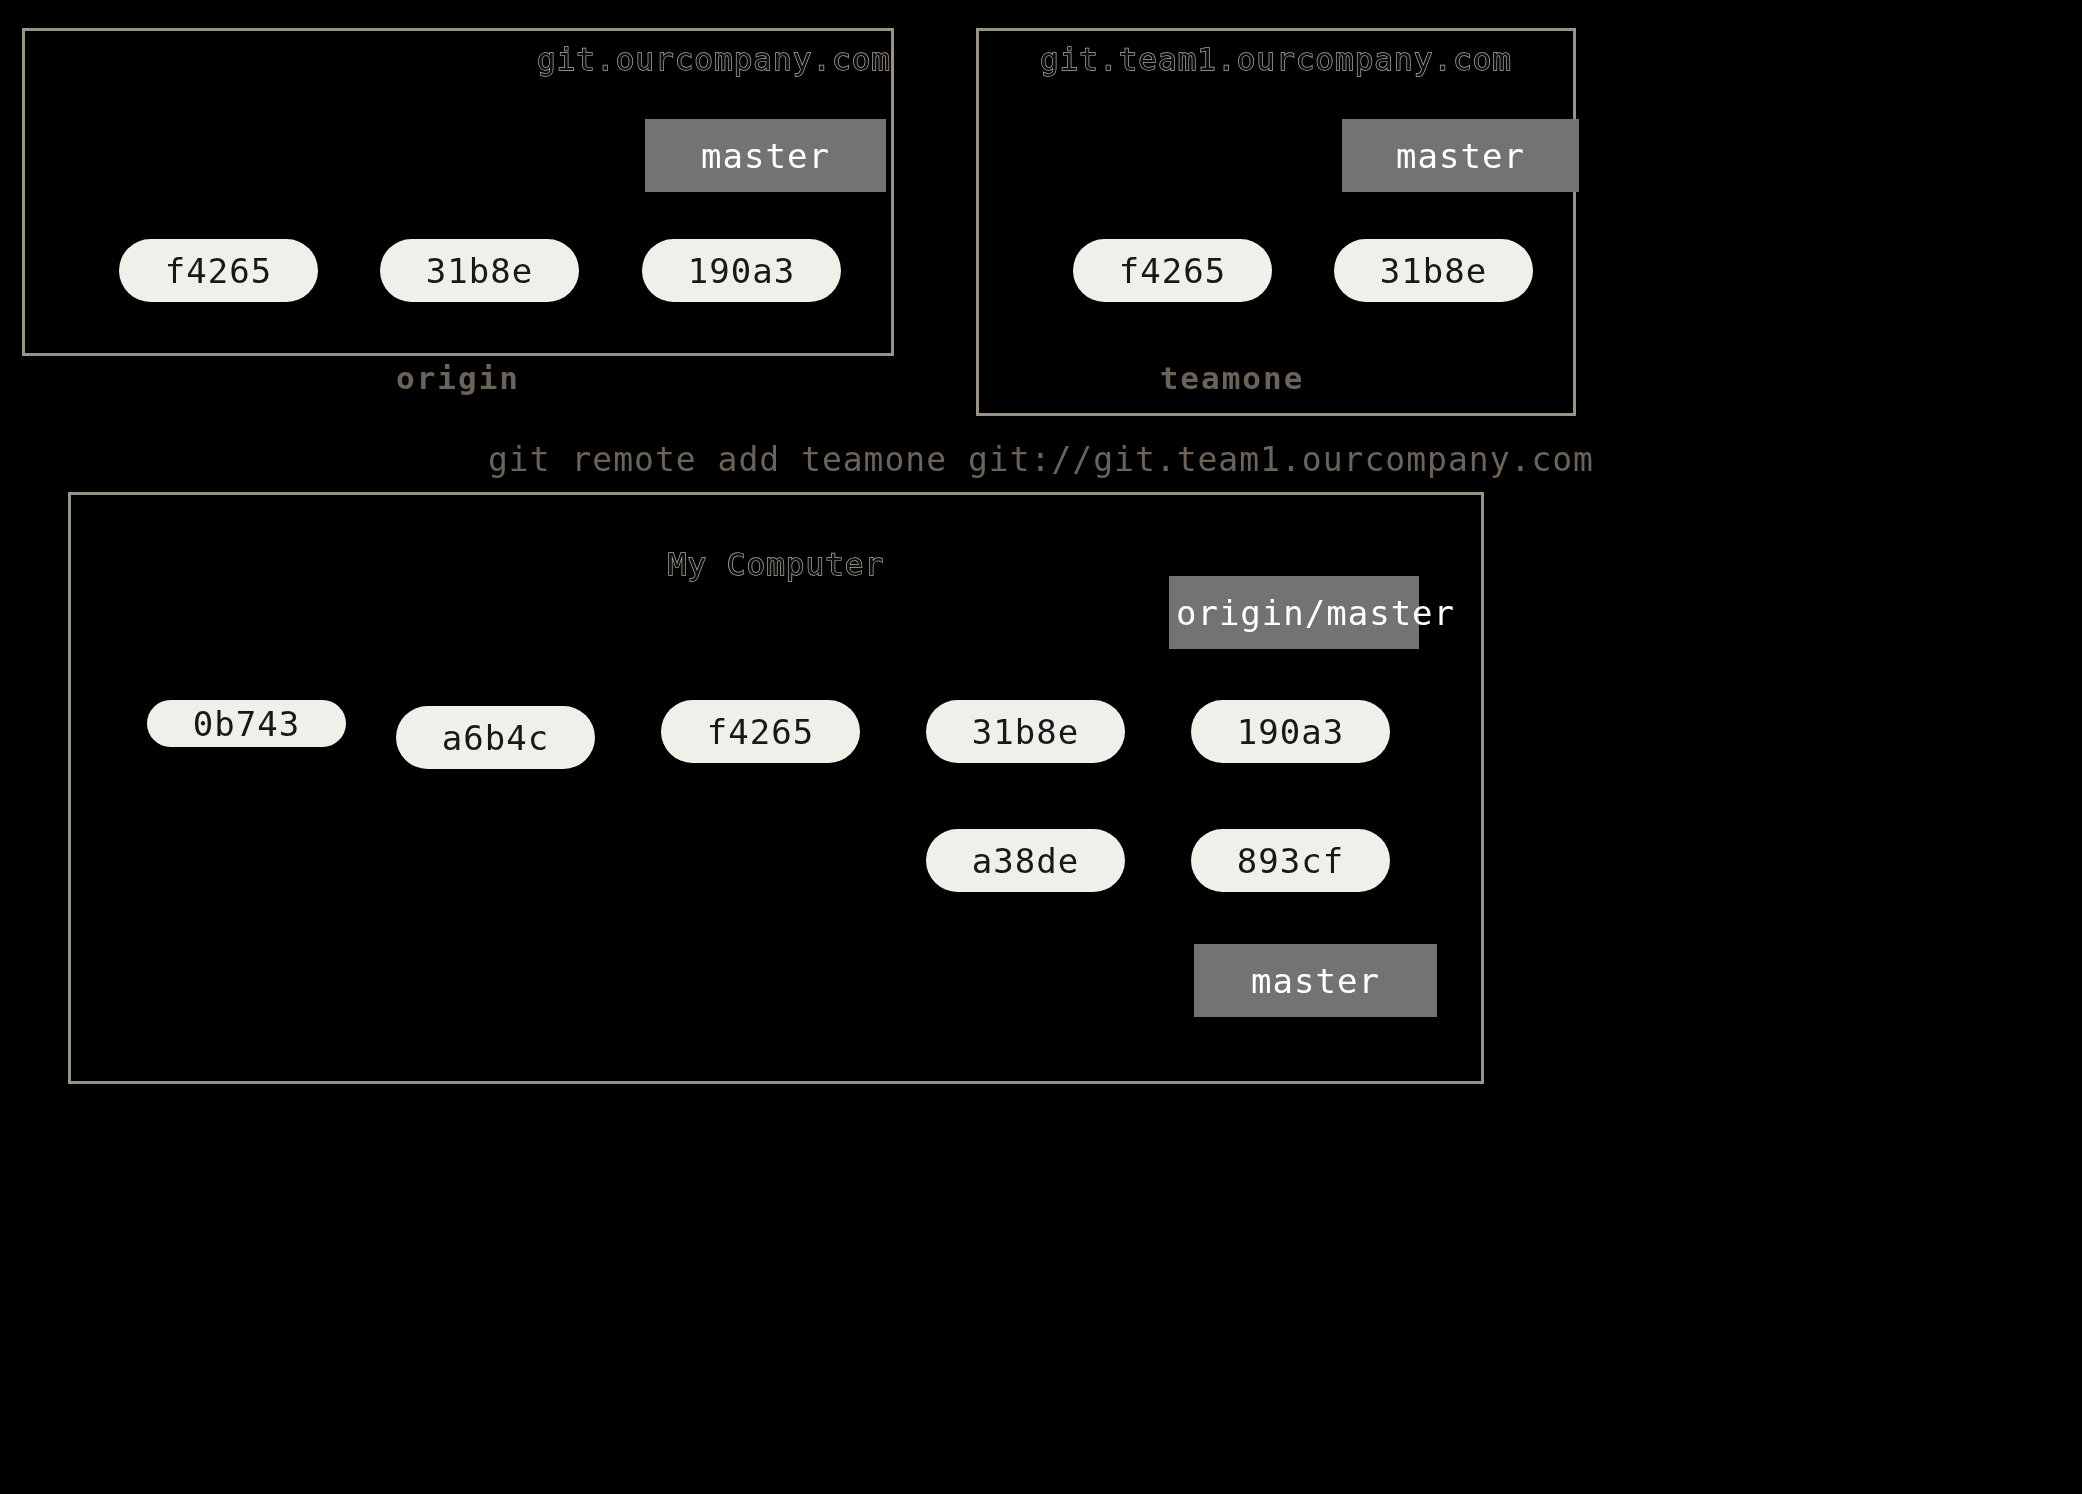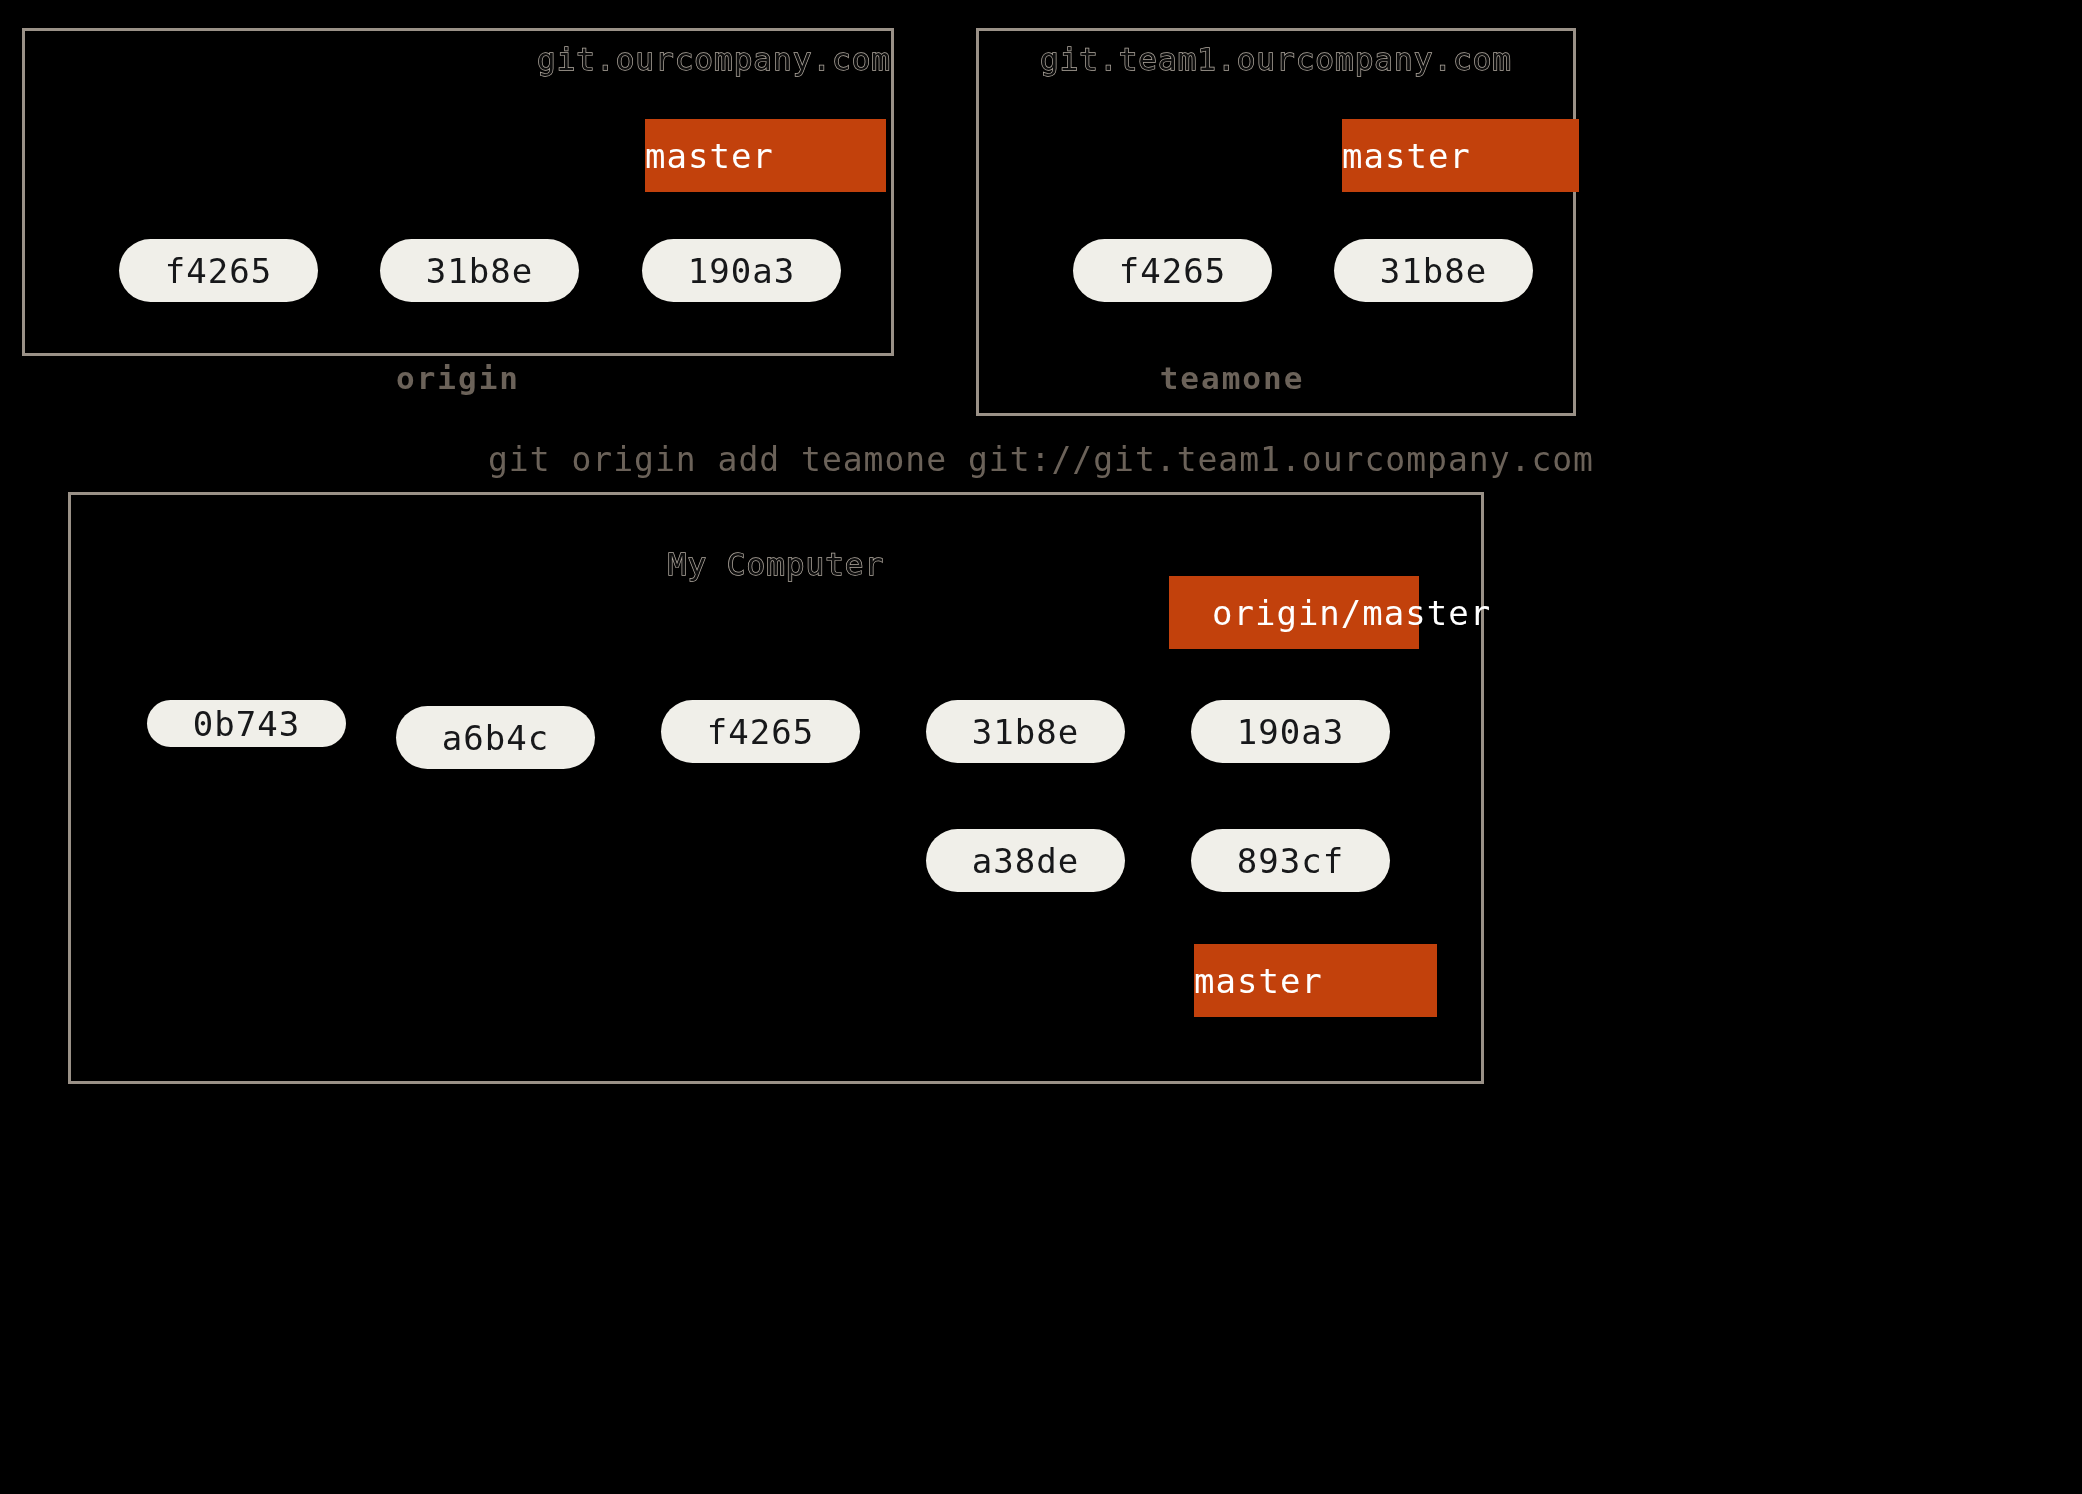--- a/index.html
+++ b/index.html
@@ -29,22 +29,22 @@
   }
 
   .commit{
     position:absolute;background:#f0efe9;border-radius:44px;
     display:flex;align-items:center;justify-content:center;
     color:#17181a;font-size:34px;letter-spacing:1px;
     box-sizing:border-box;
   }
 
   .branch{
-    position:absolute;background:#c2410c;
-    display:flex;align-items:center;justify-content:flex-start;
+    position:absolute;background:#737373;
+    display:flex;align-items:center;justify-content:center;
     color:#ffffff;font-size:34px;letter-spacing:1px;
     box-sizing:border-box;
   }
 
   svg.edges{position:absolute;left:0;top:0;width:2082px;height:1494px;
             pointer-events:none;overflow:visible;}
 </style>
 </head>
 <body>
 
@@ -108,21 +108,21 @@
 
   <div class="commit" style="left:94px;top:208px;width:199px;height:63px;">
     <span>f4265</span>
   </div>
   <div class="commit" style="left:355px;top:208px;width:199px;height:63px;">
     <span>31b8e</span>
   </div>
 </div>
 <div class="panel-label" style="left:932px;top:360px;width:600px;">teamone</div>
 
-<div class="cmd" style="top:440px;">git origin add teamone git://git.team1.ourcompany.com</div>
+<div class="cmd" style="top:440px;">git remote add teamone git://git.team1.ourcompany.com</div>
 
 <div class="panel" style="left:68px;top:492px;width:1416px;height:592px;">
   <div class="panel-title" style="top:17px;margin-top:34px;">My Computer</div>
 
   <div class="branch" style="left:1098px;top:81px;width:250px;height:73px;padding-left:43px;">
     <span>origin/master</span>
   </div>
 
   <div class="commit" style="left:76px;top:205px;width:199px;height:47px;">
     <span>0b743</span>

